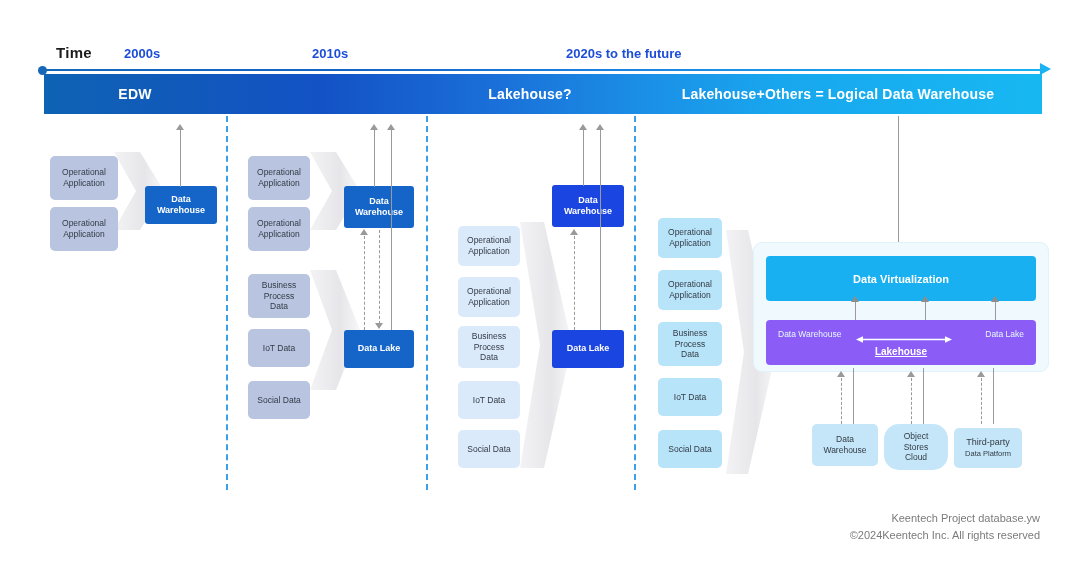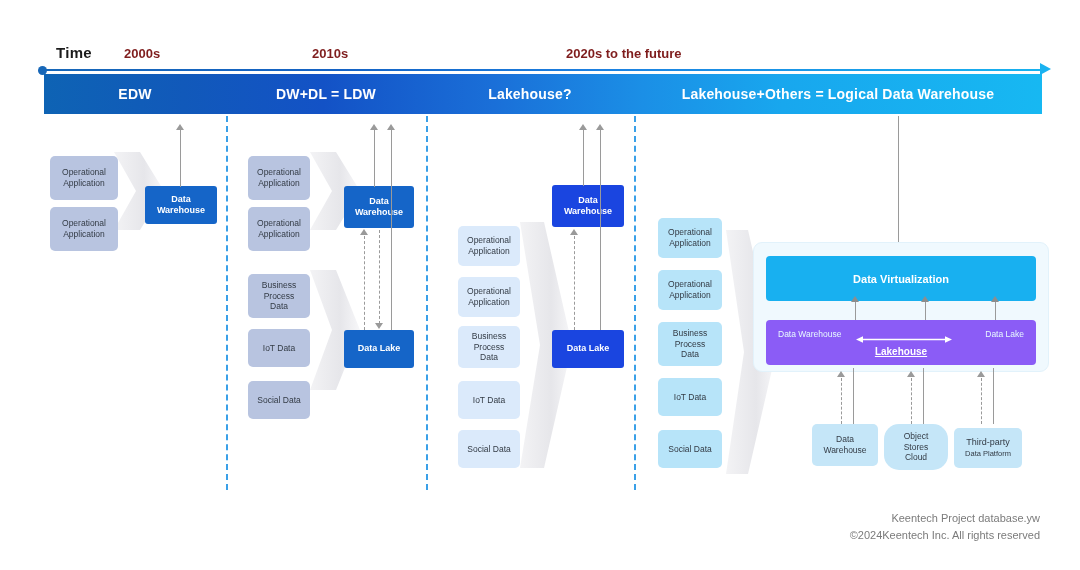--- a/index.html
+++ b/index.html
@@ -12,21 +12,21 @@
   #stage { position: relative; width: 1080px; height: 426px; }
 
   
   .time-label {
     position: absolute; left: 56px; top: 44px;
     font-size: 15px; font-weight: bold; color: #1b1b1b;
     letter-spacing: .3px;
   }
   .era-year {
     position: absolute; top: 46px;
-    font-size: 13px; font-weight: bold; color: #7f1d1d;
+    font-size: 13px; font-weight: bold; color: #1d4ed8;
     white-space: nowrap;
   }
 
   .tl-dot {
     position: absolute; left: 38px; top: 66px;
     width: 9px; height: 9px; border-radius: 50%;
     background: #1767b8;
   }
   .tl-arrow {
     position: absolute; left: 1040px; top: 63px;
@@ -167,21 +167,20 @@
   <div class="era-year" style="left:124px;">2000s</div>
   <div class="era-year" style="left:312px;">2010s</div>
   <div class="era-year" style="left:566px;text-align:center;">2020s  to  the future</div>
 
   <div class="tl-dot"></div>
   <div class="tl-rule"></div>
   <div class="tl-arrow"></div>
 
   <div class="era-bar"></div>
   <div class="era-cell" style="left:44px;  width:182px;">EDW</div>
-  <div class="era-cell" style="left:226px; width:200px;">DW+DL = LDW</div>
   <div class="era-cell" style="left:634px; width:408px;">Lakehouse+Others  =  Logical Data Warehouse</div>
   <div class="era-cell" style="left:426px; width:208px;">Lakehouse?</div>
 
   <div class="divider" style="left:226px;"></div>
   <div class="divider" style="left:426px;"></div>
   <div class="divider" style="left:634px;"></div>
 
   <svg class="funnel" style="left:114px; top:152px;" width="50" height="78">
     <defs>
       <linearGradient id="fg1" x1="0" y1="0" x2="1" y2="0">

